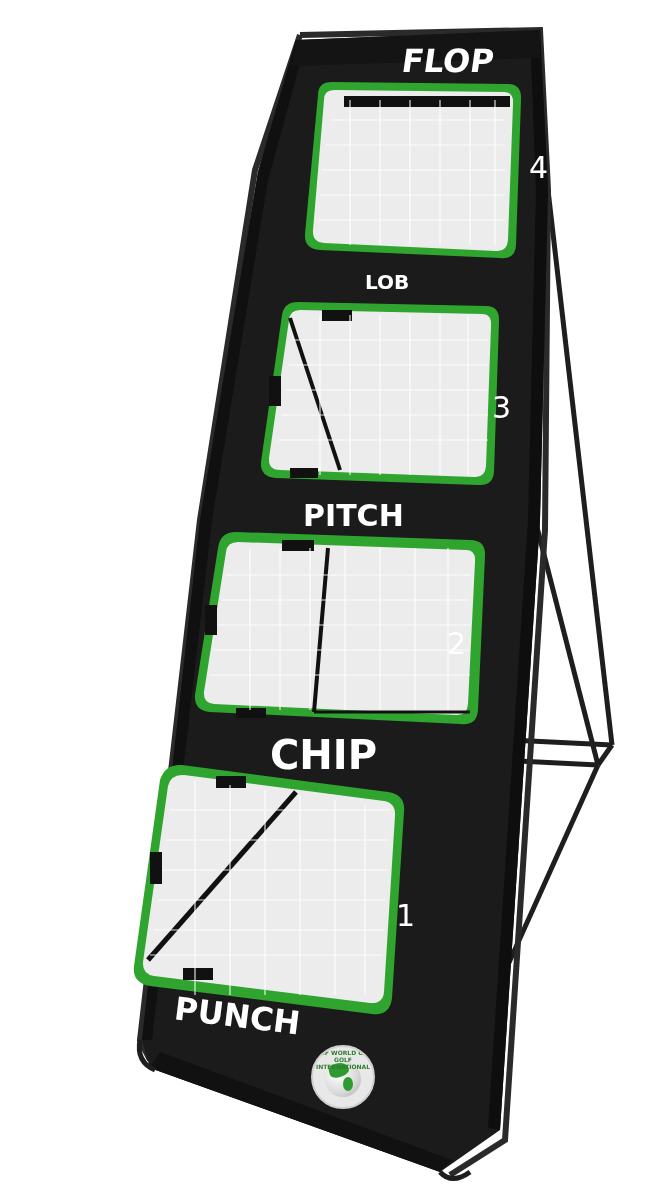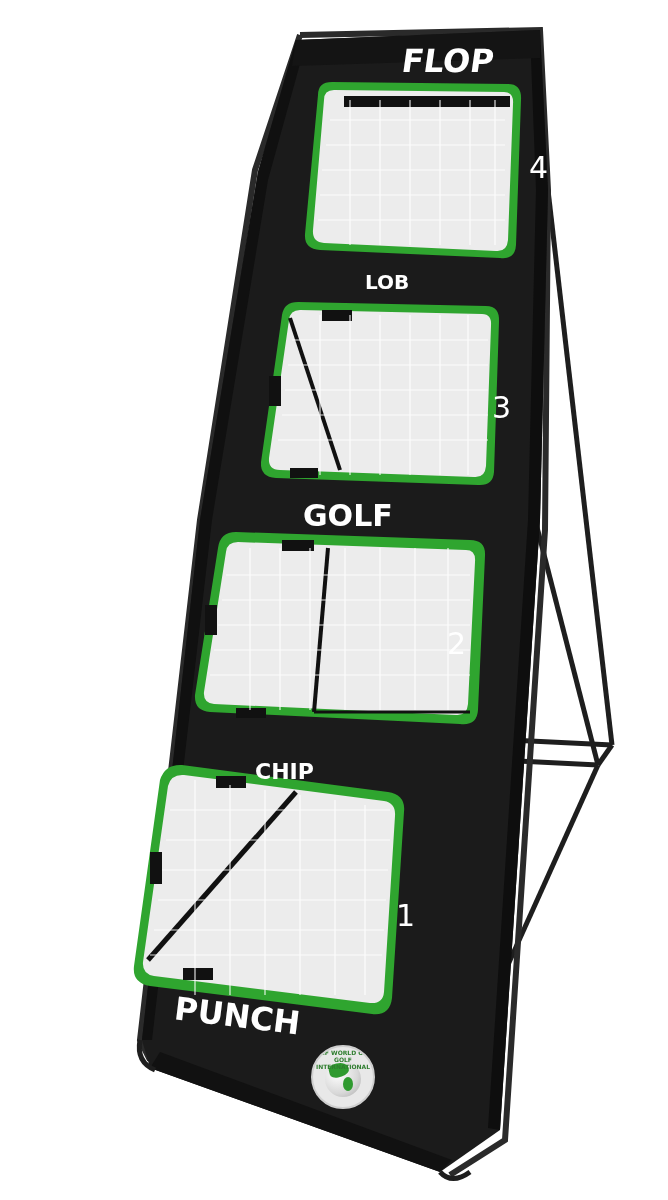--- a/index.html
+++ b/index.html
@@ -98,24 +98,24 @@
     </g>
   </svg>
 
   
   <div class="lbl" style="left:402px; top:42px; font-size:32px; transform:skewX(-8deg);">FLOP</div>
   <div class="num" style="left:529px; top:150px;">4</div>
 
   <div class="lbl" style="left:365px; top:270px; font-size:20px;">LOB</div>
   <div class="num" style="left:492px; top:390px;">3</div>
 
-  <div class="lbl" style="left:303px; top:498px; font-size:30px;">GOLF</div>
+  <div class="lbl" style="left:303px; top:498px; font-size:30px;">PITCH</div>
   <div class="num" style="left:447px; top:626px;">2</div>
 
-  <div class="lbl" style="left:255px; top:732px; font-size:22px;margin-top:27px;">CHIP</div>
+  <div class="lbl" style="left:270px; top:732px; font-size:40px;">CHIP</div>
   <div class="num" style="left:396px; top:898px;">1</div>
 
   <div class="lbl" style="left:174px; top:997px; font-size:32px; transform:rotate(7deg);">PUNCH</div>
 
   
   <div class="logo">
     <div class="globe"></div>
     <div class="land"></div>
     <div class="land2"></div>
     <div class="ring-text">JEF WORLD OF GOLF INTERNATIONAL</div>

